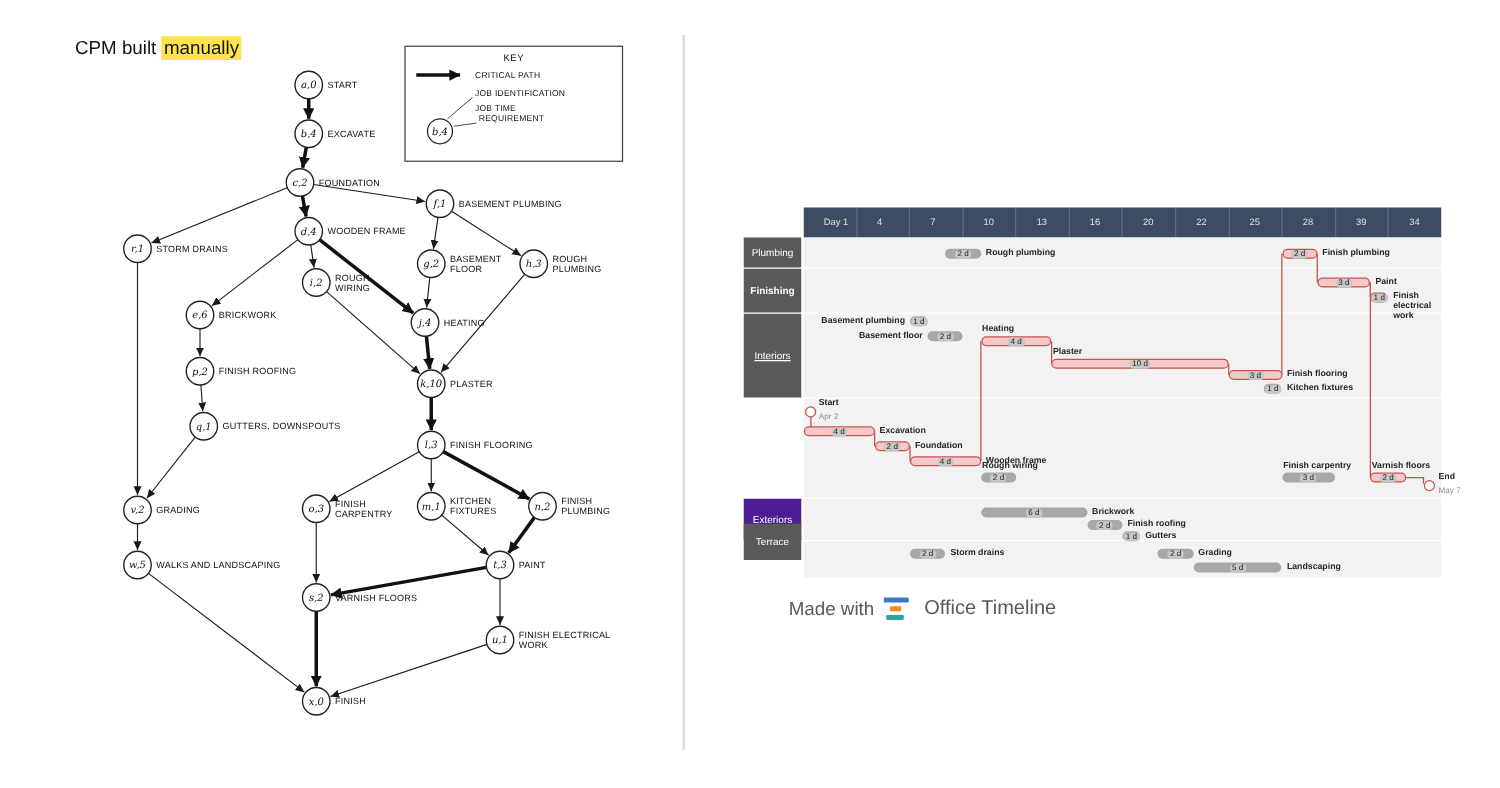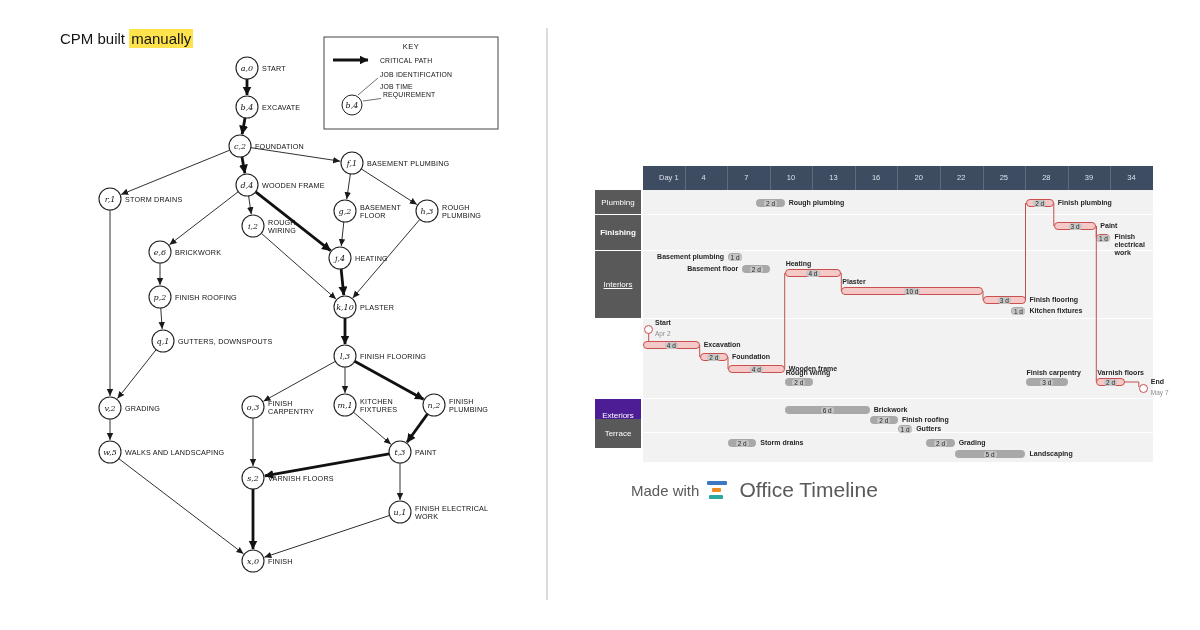--- a/index.html
+++ b/index.html
@@ -40,21 +40,21 @@
          color:#262626;white-space:nowrap;}
   .g-label{position:absolute;font-size:7px;font-weight:bold;color:#262626;line-height:8px;
            white-space:pre-line;}
   .g-ms{position:absolute;width:9px;height:9px;border:1.5px solid #c9504e;border-radius:50%;
         background:#fff;box-sizing:border-box;}
   .g-ms-date{position:absolute;font-size:6.5px;color:#8c8c8c;white-space:nowrap;}
 
   
   .footer{position:absolute;left:598px;top:478px;display:flex;align-items:center;gap:8px;color:#595959;margin-left:33px;}
   .made-with{font-size:15px;}
-  .brand{font-size:21px;}
+  .brand{font-size:16px;}
   .ot-logo{display:inline-flex;flex-direction:column;gap:3px;width:24px;}
   .ot-logo i{display:block;height:4px;border-radius:1px;}
 </style>
 </head>
 <body>
 
 <div class="canvas">
 
   <h2 class="panel-title" id="left-title"><span>CPM built </span><span class="hl">manually</span></h2>
 

